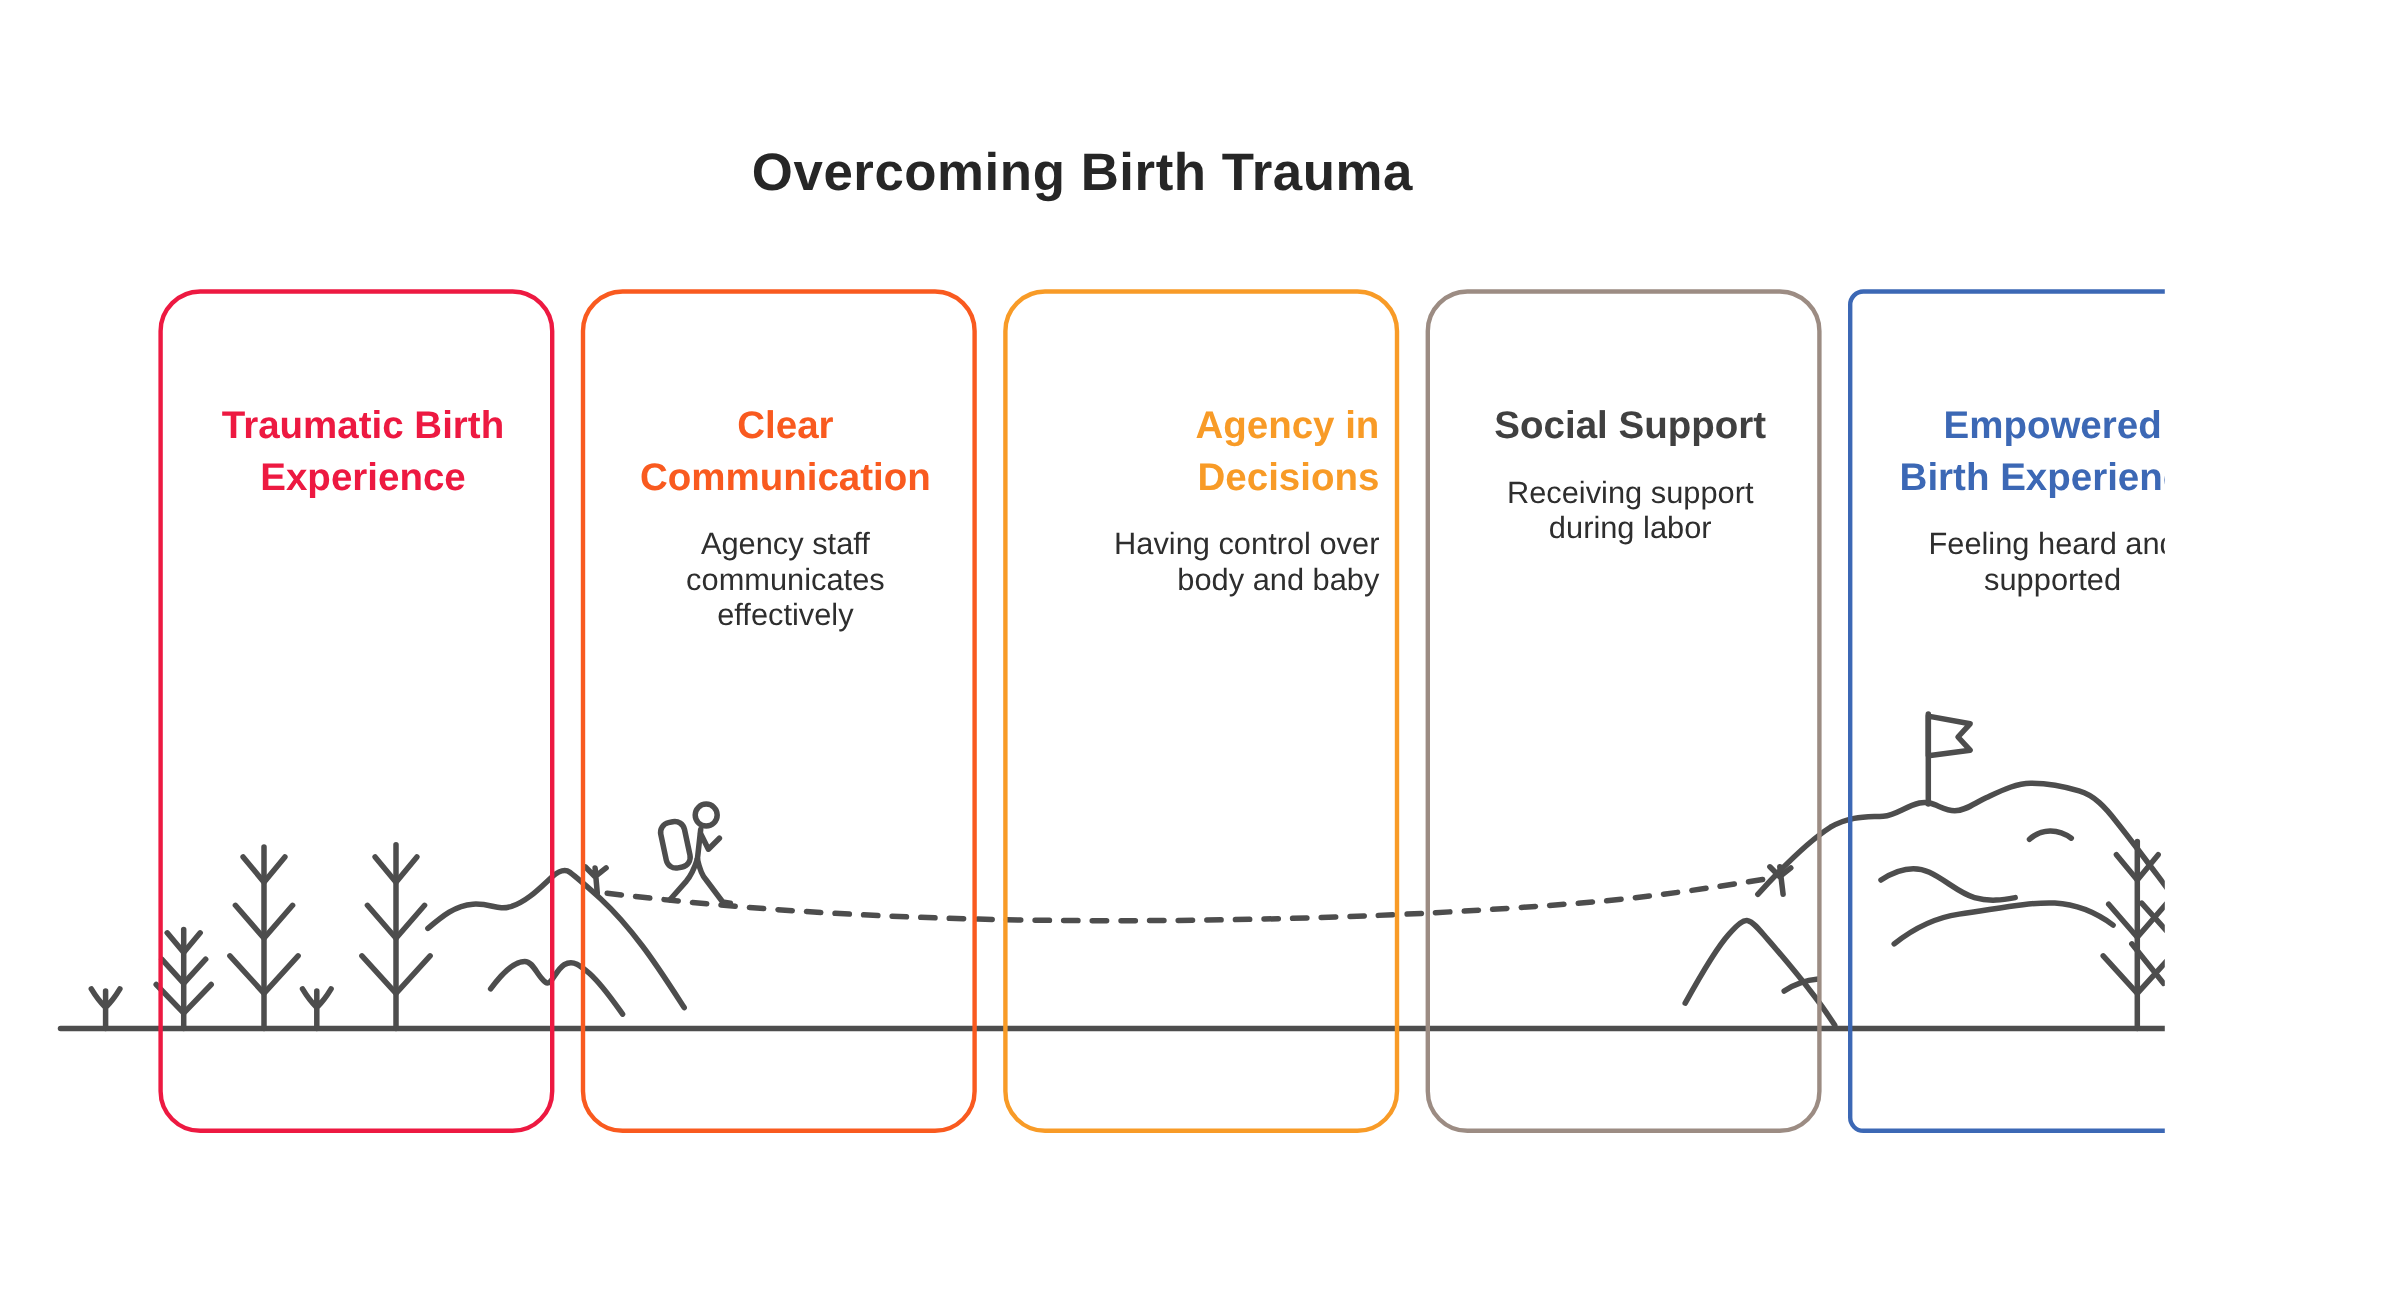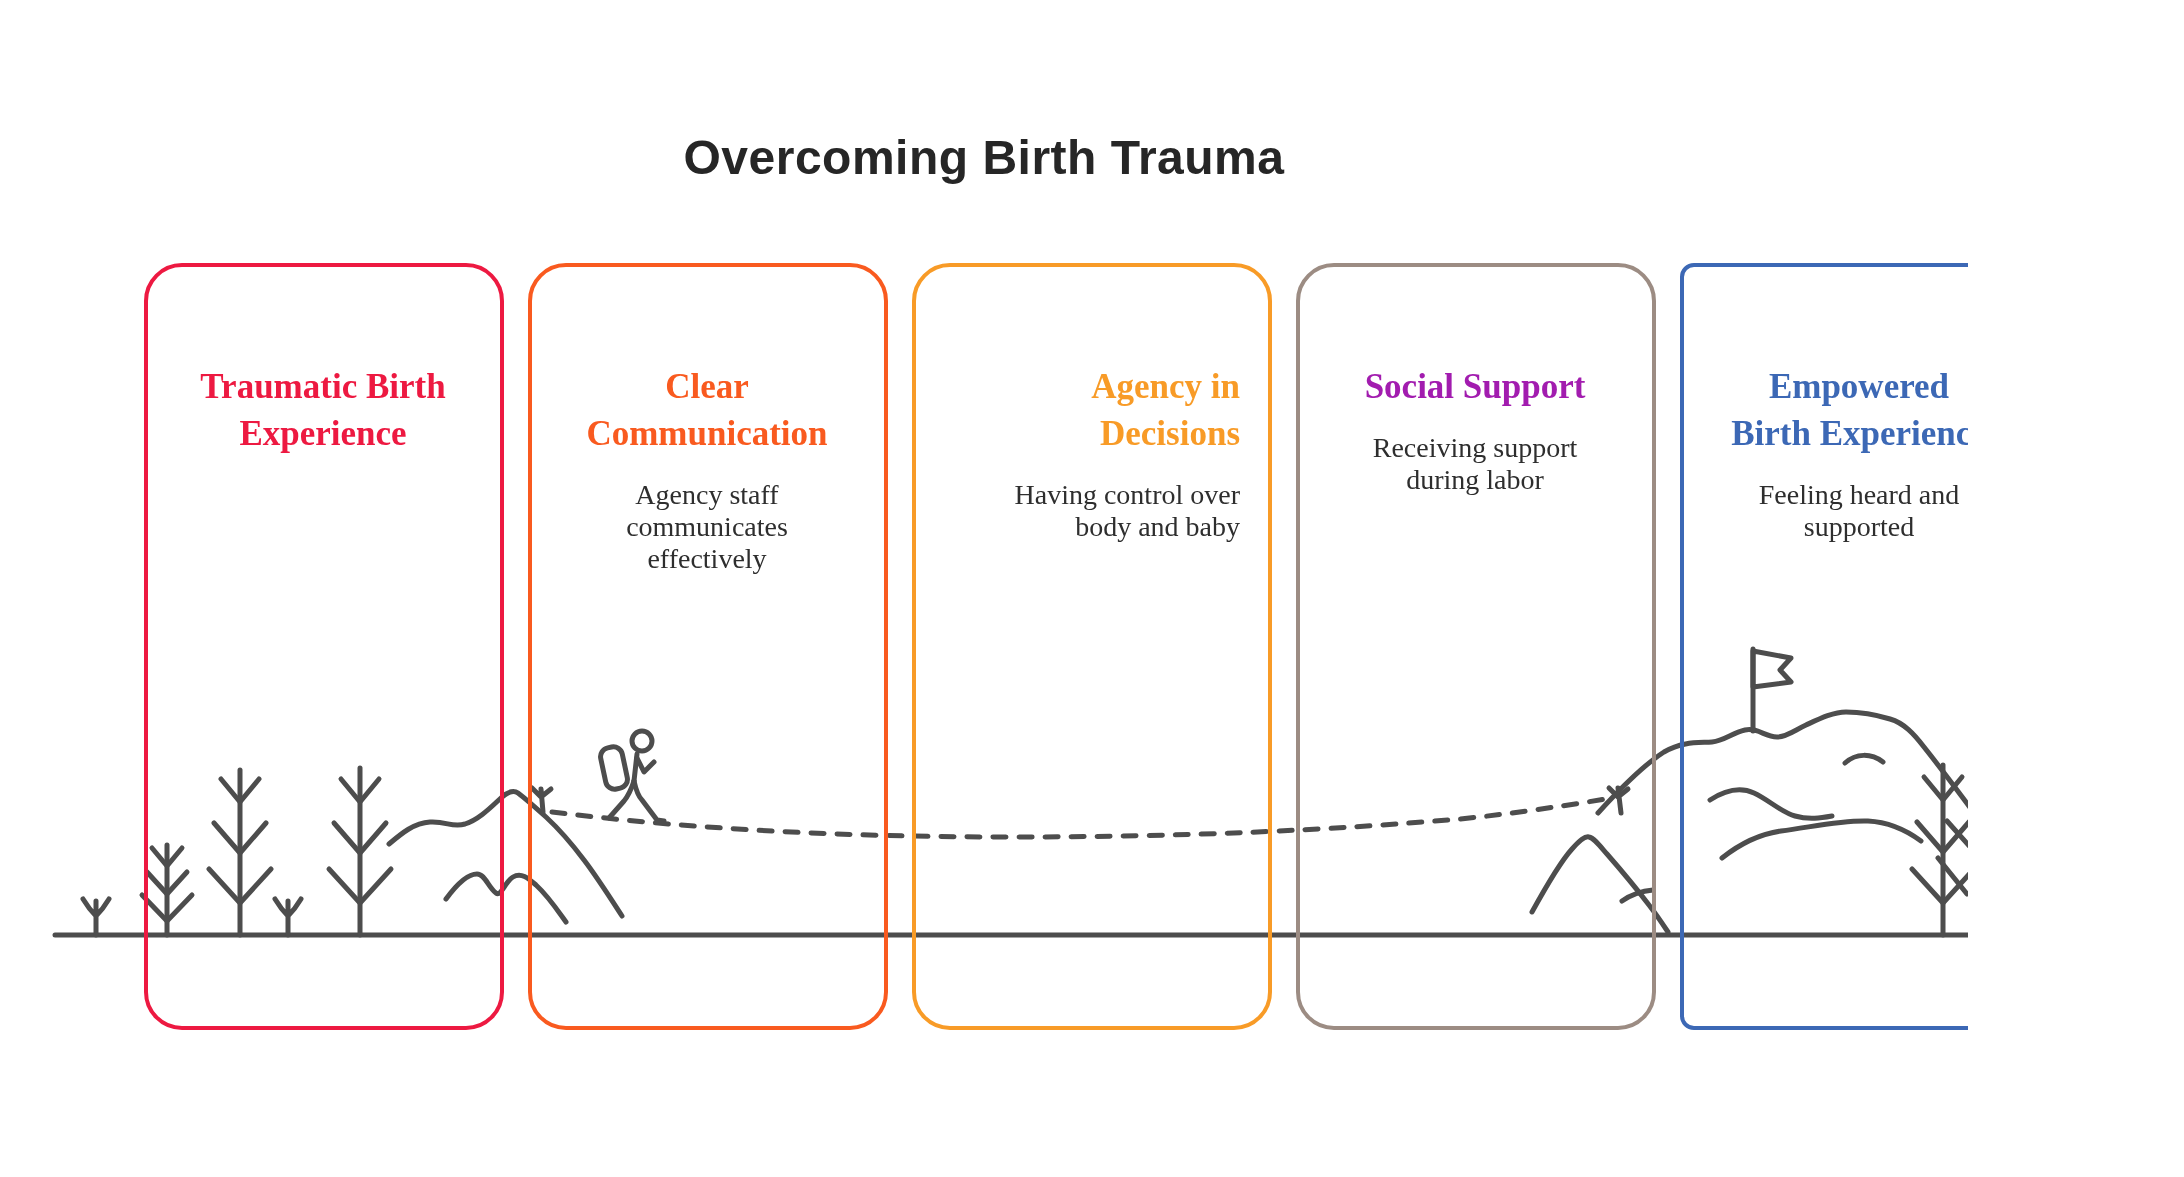--- a/index.html
+++ b/index.html
@@ -26,24 +26,23 @@
     position:absolute;left:0;right:0;top:95px;z-index:3;
     text-align:center;
     font-size:48px;line-height:62px;font-weight:700;
     color:var(--title-text);
     letter-spacing:0.5px;
   }
   .card{
     position:absolute;top:263px;width:360px;height:767px;z-index:2;
     border:4px solid #999;border-radius:38px;
     box-sizing:border-box;
-    padding:96px 28px 0 26px;
+    padding:96px 14px 0 26px;
     text-align:center;
     background:transparent;
-    font-family:Liberation Serif, serif;
   }
   .card-title{
     font-size:35px;line-height:47px;font-weight:700;
     white-space:pre-line;
     margin:0 0 22px 0;
   }
   .card-subtitle{
     font-size:28px;line-height:32px;font-weight:500;
     color:var(--body-text);
     white-space:pre-line;
@@ -166,21 +165,21 @@
   </div>
 
   <div class="card card-2" style="border-color: rgb(248, 155, 39);">
     <div class="card-title" style="color: rgb(248, 155, 39);">Agency in
 Decisions</div>
     <div class="card-subtitle">Having control over
 body and baby</div>
   </div>
 
   <div class="card card-3" style="border-color: rgb(156, 140, 131);">
-    <div class="card-title" style="color: #a21caf;">Social Support</div>
+    <div class="card-title" style="color: #404040;">Social Support</div>
     <div class="card-subtitle">Receiving support
 during labor</div>
   </div>
 
   <div class="card card-4" style="border-color: rgb(60, 104, 181);">
     <div class="card-title" style="color: rgb(60, 104, 181);">Empowered
 Birth Experience</div>
     <div class="card-subtitle">Feeling heard and
 supported</div>
   </div>

